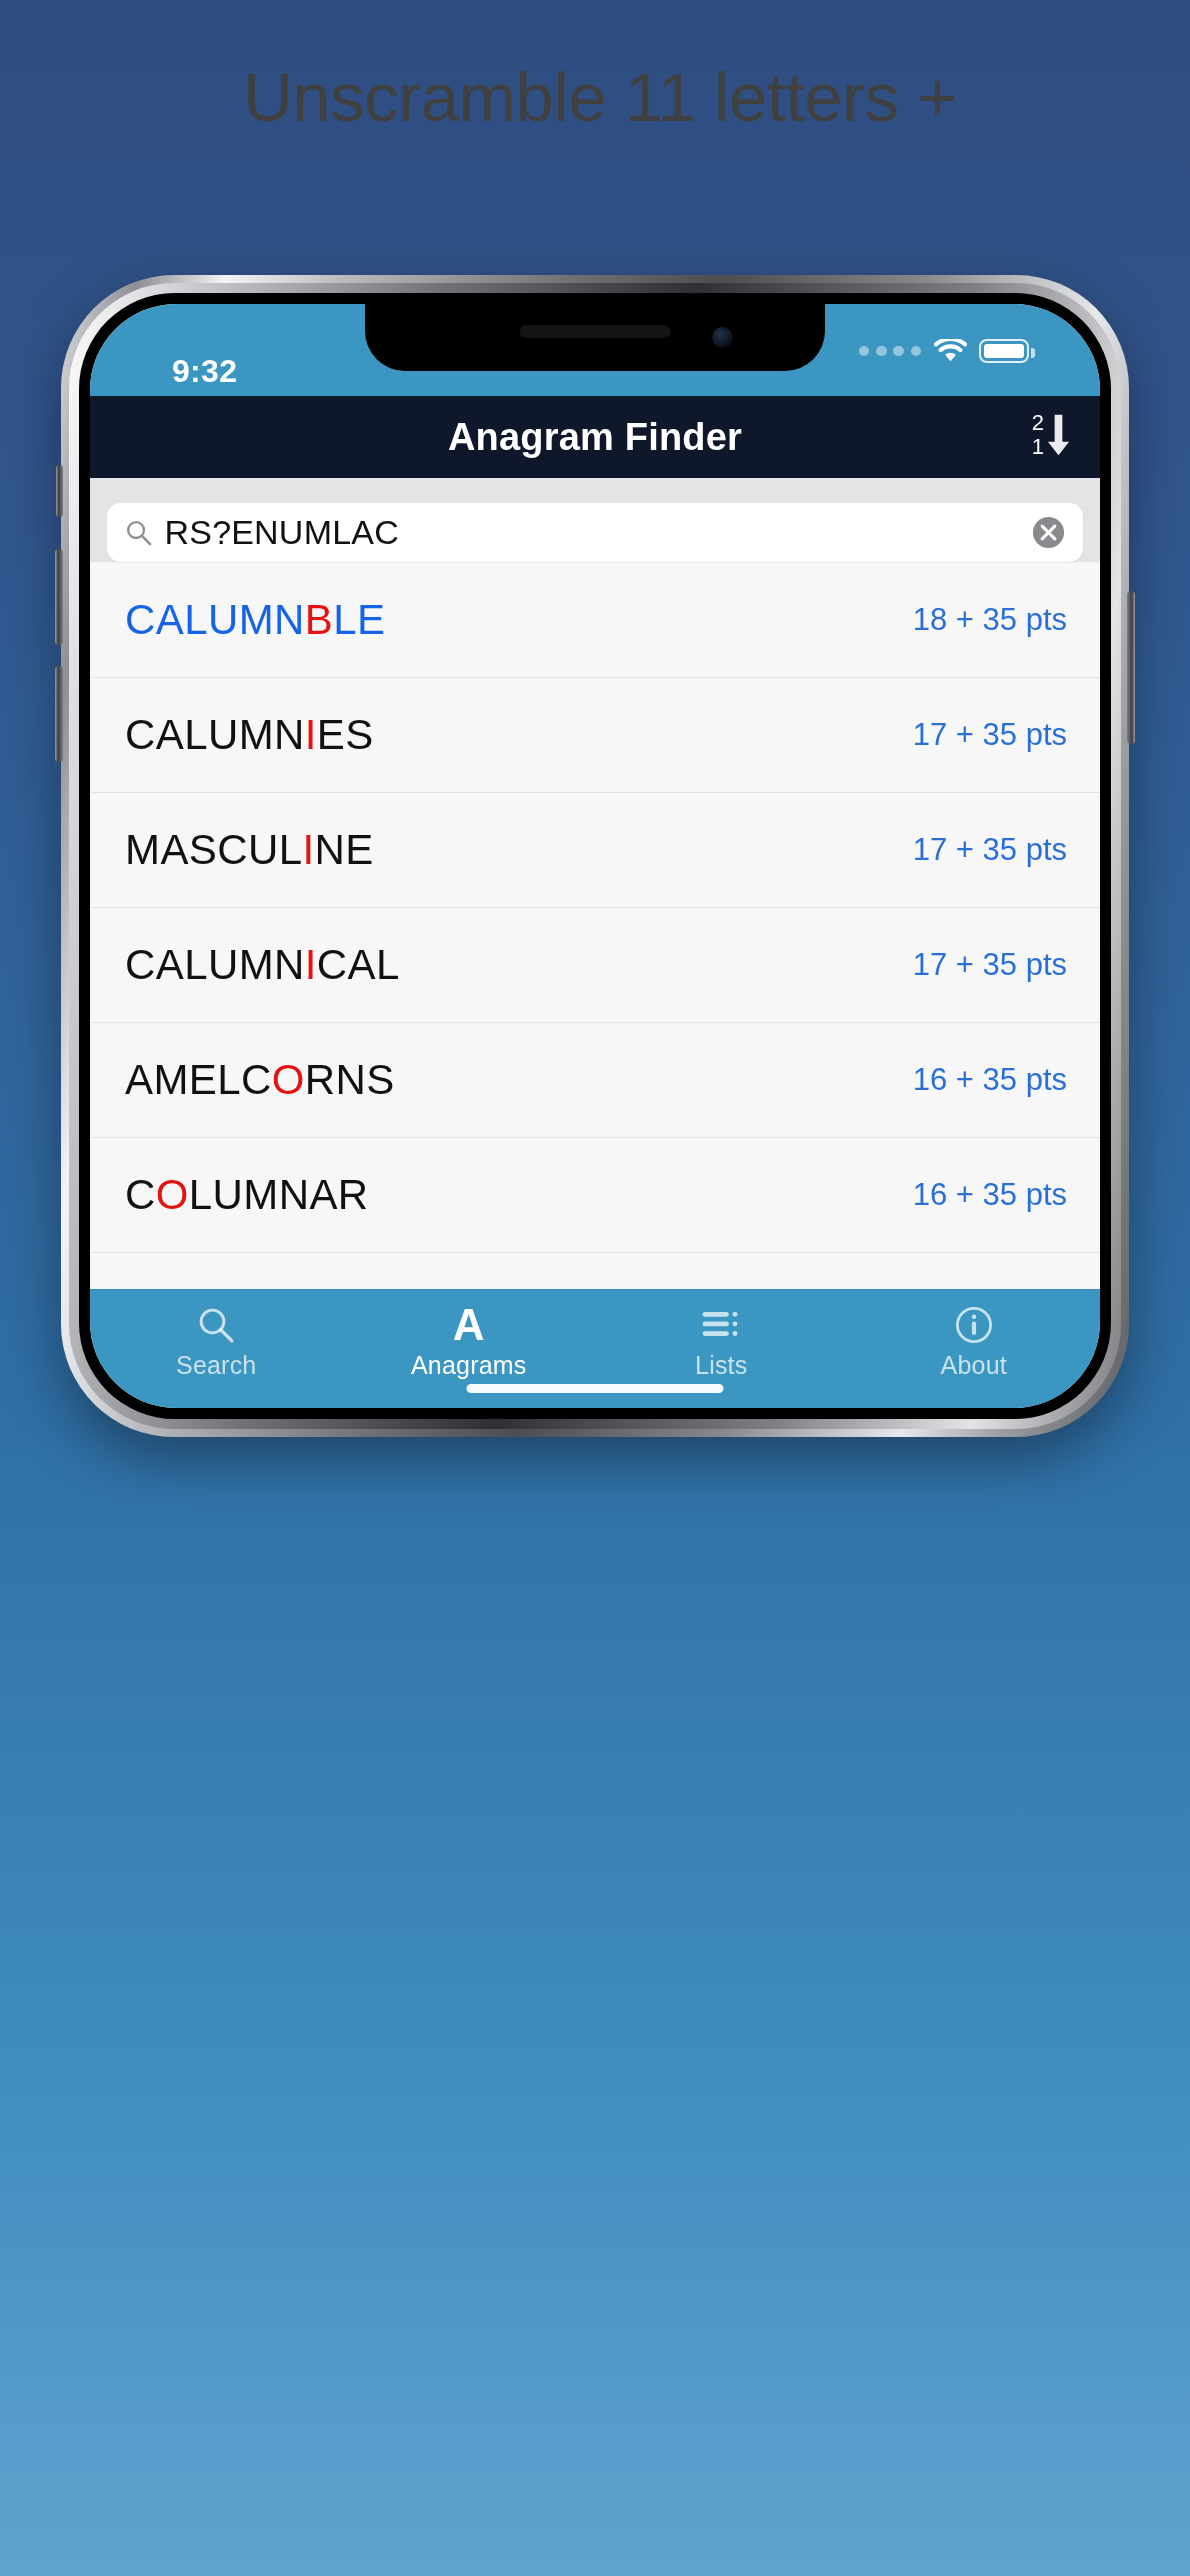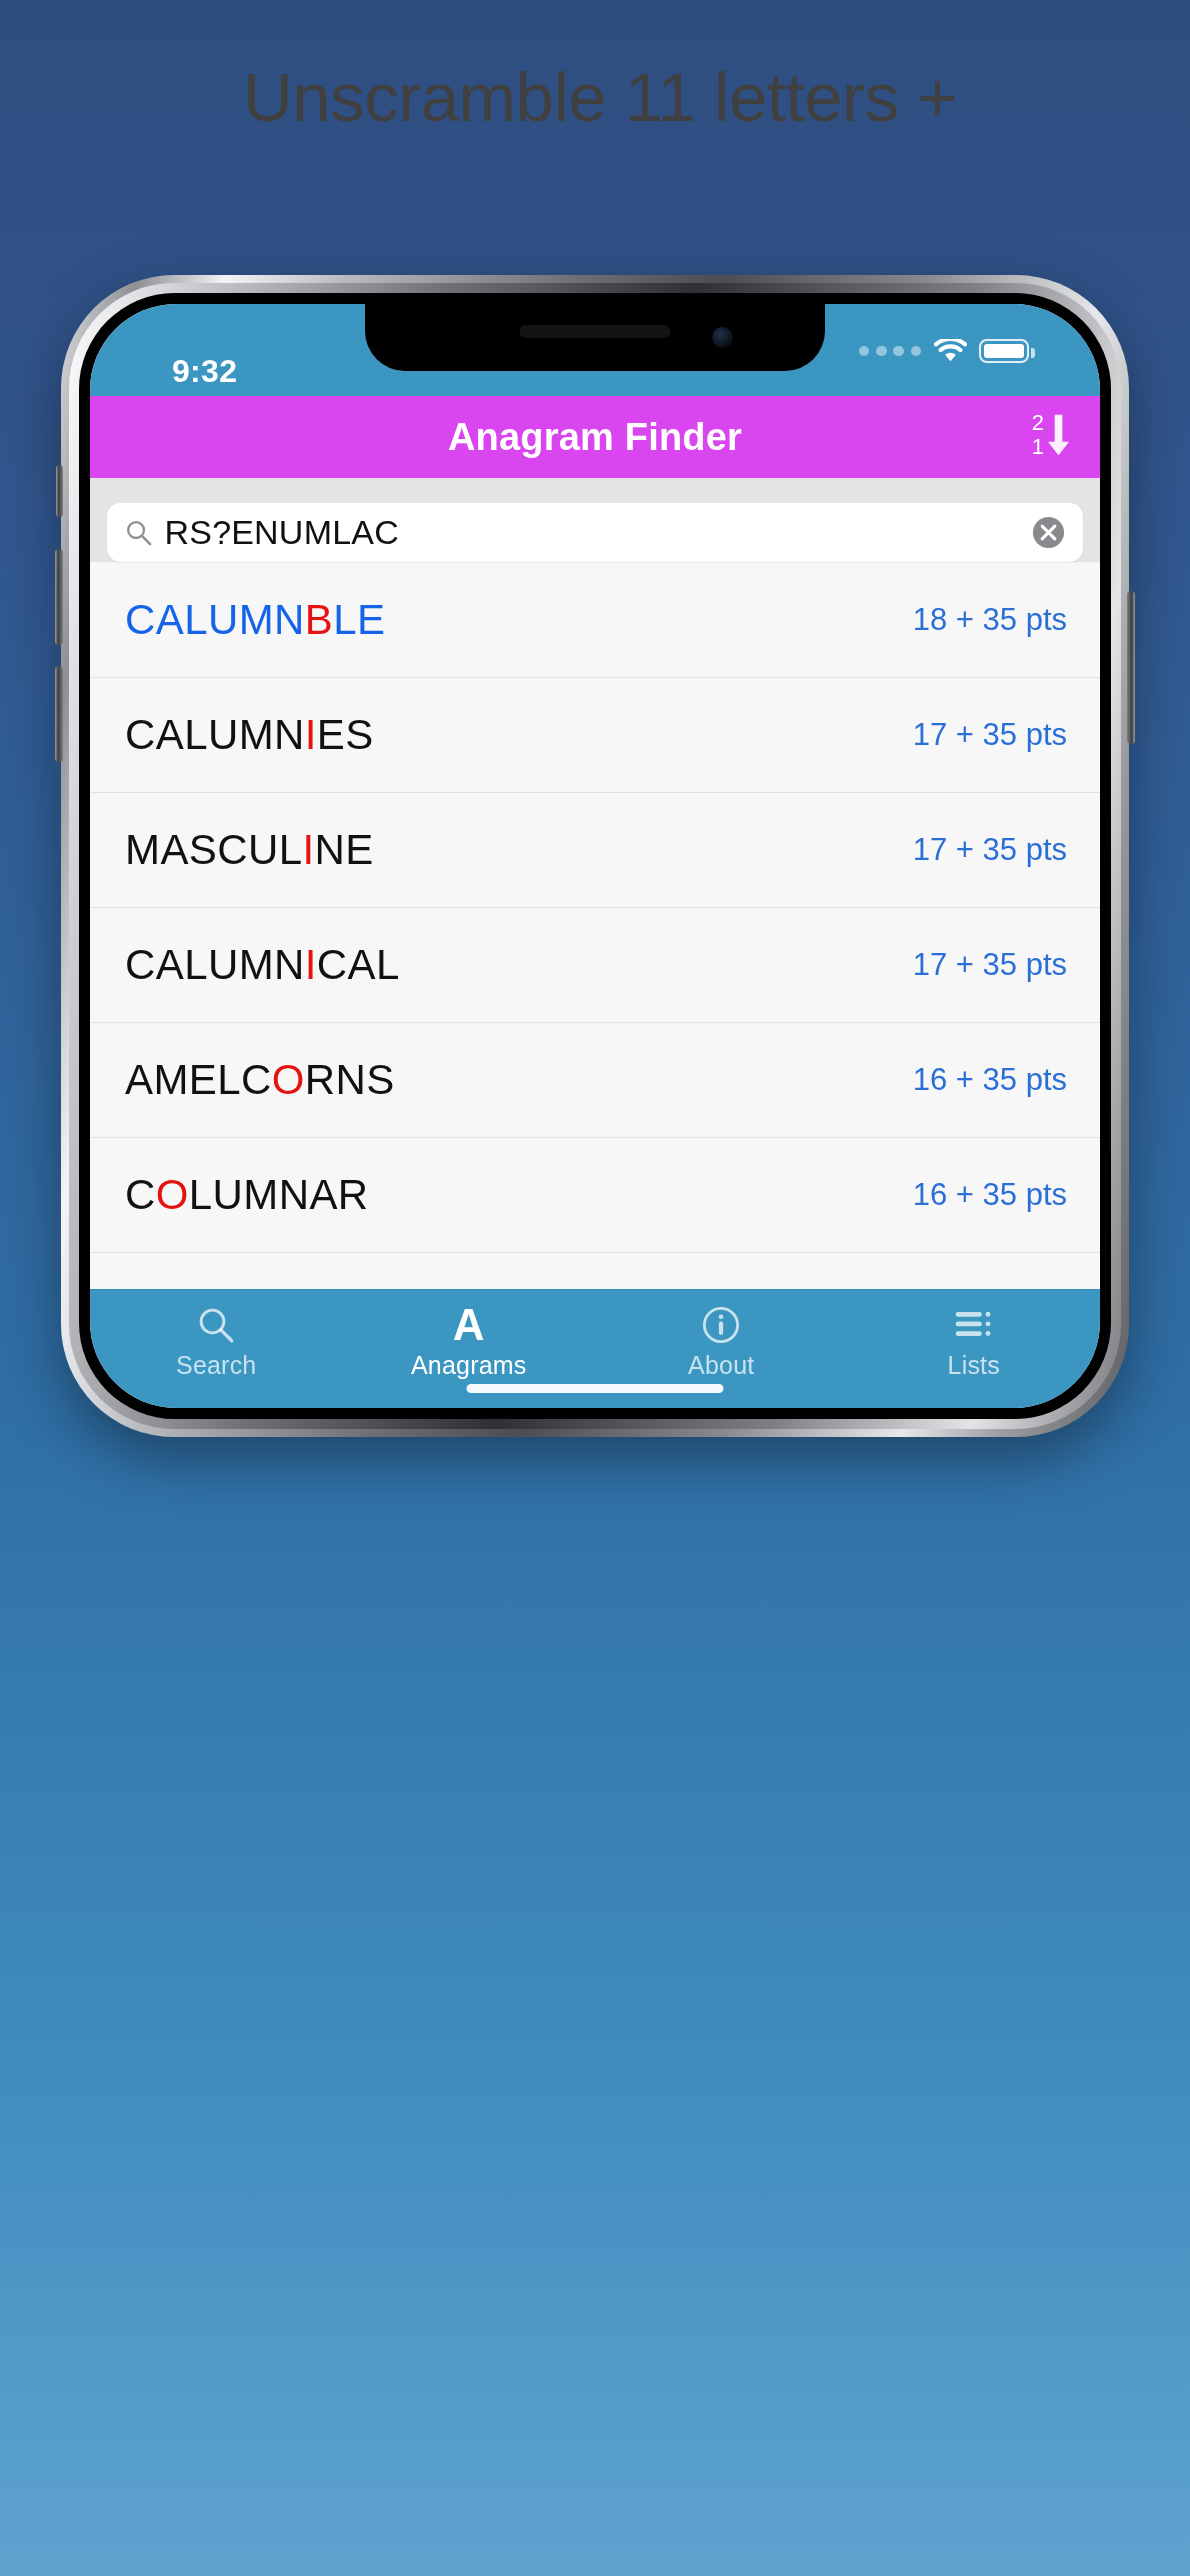--- a/index.html
+++ b/index.html
@@ -88,21 +88,21 @@
   }
   .batt i{display:block;width:100%;height:100%;background:#fff;border-radius:2.9px;}
   .batt::after{
     content:"";position:absolute;right:-7.7px;top:6.7px;width:3.8px;height:10.5px;
     background:rgba(255,255,255,.7);border-radius:0 2.9px 2.9px 0;
   }
 
   
   .navbar{
     position:absolute; left:0; top:92px; width:100%; height:82px;
-    background:#d946ef; color:#fff;
+    background:#0f172a; color:#fff;
   }
   .nav-title{
     position:absolute; left:0; top:0; width:100%; height:100%;
     display:flex; align-items:center; justify-content:center;
     font-size:38px; font-weight:700; letter-spacing:0.2px;
   }
   .sort-btn{
     position:absolute; right:29px; top:13.4px;
     display:flex; align-items:center; gap:1.9px;
   }
@@ -284,41 +284,41 @@
               <line x1="29.5" y1="29.5" x2="42" y2="42" stroke="currentColor" stroke-width="3.8" stroke-linecap="round"></line>
             </svg>
           </span>
           <span class="tab-label">Search</span>
         </div>
         <div class="tab active">
           <span class="tab-ico">
             <span class="tab-a">A</span>
           </span>
           <span class="tab-label">Anagrams</span>
-        </div>
-        <div class="tab">
-          <span class="tab-ico">
-            <svg viewBox="0 0 48 48" width="42" height="42">
-              <circle cx="24" cy="24" r="19" stroke="currentColor" stroke-width="3.2" fill="none"></circle>
-              <circle cx="24" cy="14.5" r="2.6" fill="currentColor"></circle>
-              <rect x="21.6" y="20" width="4.8" height="15.5" rx="2.3" fill="currentColor"></rect>
-            </svg>
-          </span>
-          <span class="tab-label">About</span>
         </div>
         <div class="tab">
           <span class="tab-ico">
             <svg viewBox="0 0 48 48" width="42" height="42">
               <rect x="3" y="9" width="30" height="5.5" rx="2.7" fill="currentColor"></rect>
               <rect x="3" y="20" width="30" height="5.5" rx="2.7" fill="currentColor"></rect>
               <rect x="3" y="31" width="30" height="5.5" rx="2.7" fill="currentColor"></rect>
               <circle cx="40" cy="11.7" r="2.8" fill="currentColor"></circle>
               <circle cx="40" cy="22.7" r="2.8" fill="currentColor"></circle>
               <circle cx="40" cy="33.7" r="2.8" fill="currentColor"></circle>
             </svg>
           </span>
           <span class="tab-label">Lists</span>
         </div>
+        <div class="tab">
+          <span class="tab-ico">
+            <svg viewBox="0 0 48 48" width="42" height="42">
+              <circle cx="24" cy="24" r="19" stroke="currentColor" stroke-width="3.2" fill="none"></circle>
+              <circle cx="24" cy="14.5" r="2.6" fill="currentColor"></circle>
+              <rect x="21.6" y="20" width="4.8" height="15.5" rx="2.3" fill="currentColor"></rect>
+            </svg>
+          </span>
+          <span class="tab-label">About</span>
+        </div>
       </div>
     <div class="home-indicator"></div>
   </div>
 </div>
 
 
 </body></html>

